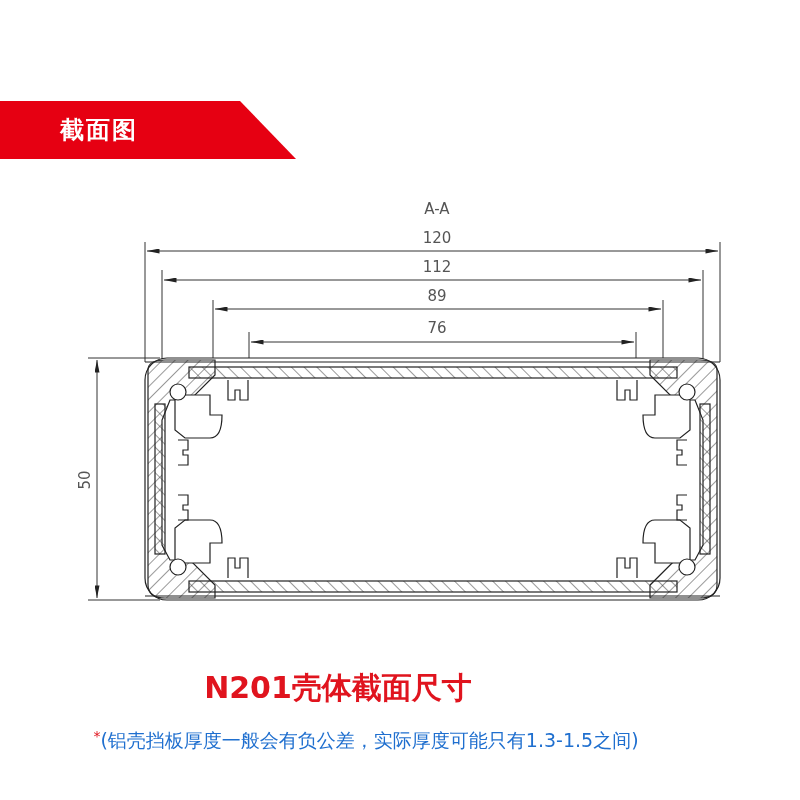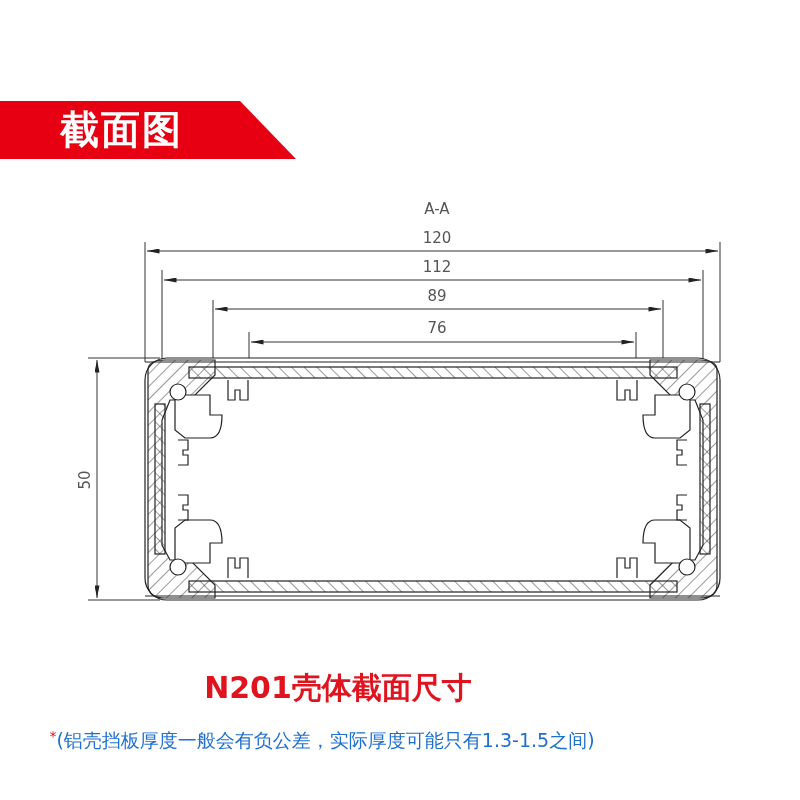--- a/index.html
+++ b/index.html
@@ -1,28 +1,28 @@
 <!DOCTYPE html>
 <html><head>
 <meta charset="utf-8">
 <style>
   html, body { margin: 0; padding: 0; background: #ffffff; }
   body { width: 800px; height: 800px; position: relative; overflow: hidden;
          font-family: "DejaVu Sans", sans-serif; }
   .banner { position: absolute; left: 0; top: 101px; width: 296px; height: 58px; }
   .banner svg { position: absolute; left: 0; top: 0; }
   .banner-title { position: absolute; left: 60px; top: 104px; height: 52px; line-height: 52px;
-                  color: #ffffff; font-size: 39px; font-weight: bold; letter-spacing: 2px;
+                  color: #ffffff; font-size: 24px; font-weight: bold; letter-spacing: 2px;
                   font-family: "DejaVu Sans", sans-serif; }
   .drawing { position: absolute; left: 0; top: 0; }
   .caption { position: absolute; left: 0; width: 676px; top: 668px; text-align: center;
              color: #e0141e; font-size: 30px; font-weight: bold;
              font-family: "DejaVu Sans", sans-serif; }
   .note { position: absolute; left: 0; width: 644px; top: 728px; text-align: center;
-          color: #1f6fcf; font-size: 19px; font-family: "DejaVu Sans", sans-serif; }
+          color: #1f6fcf; font-size: 19px; font-family: "DejaVu Sans", sans-serif; padding-left: 44px; }
   .note .star { color: #e0141e; font-size: 14px; vertical-align: top; }
   .dim text { font-family: "DejaVu Sans", sans-serif; fill: #555; }
 </style>
 </head>
 <body>
 
 <div class="banner">
   <svg width="296" height="58" viewBox="0 0 296 58">
     <polygon points="0,0 240,0 296,58 0,58" fill="#e60012"></polygon>
   </svg>

